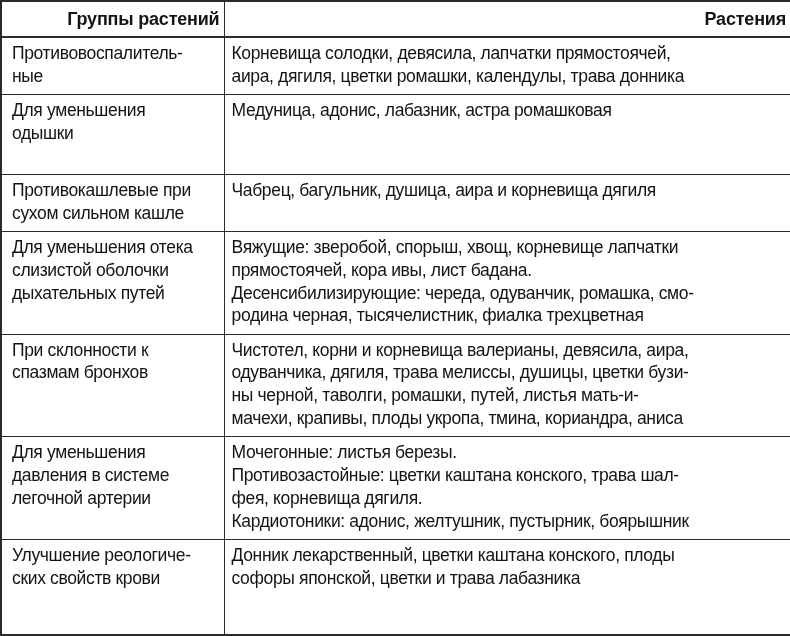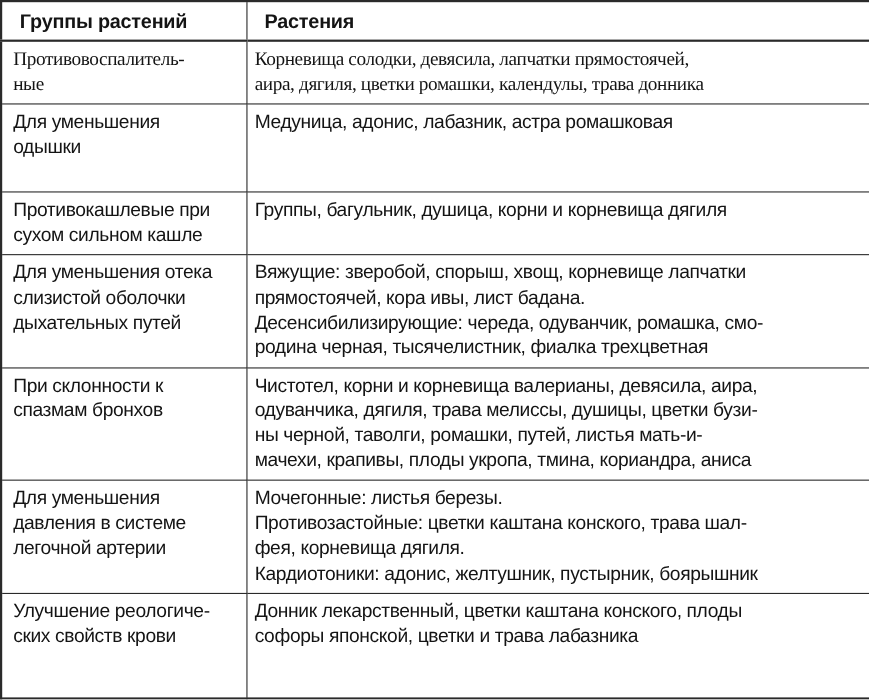--- a/index.html
+++ b/index.html
@@ -30,40 +30,40 @@
     border: 1px solid #2a2a2a;
     box-sizing: border-box;
   }
   
   table.plants { border: 2px solid #2a2a2a; }
   table.plants thead th { border-bottom: 2px solid #2a2a2a; }
 
   table.plants thead th {
     font-size: 18px;
     font-weight: 700;
-    text-align: left;
+    text-align: right;
     vertical-align: middle;
-    padding: 4px 16px;
+    padding: 4px 4px;
     letter-spacing: -0.2px;
     white-space: nowrap;
   }
   table.plants tbody td {
     font-size: 17.5px;
     line-height: 1.3;
     vertical-align: top;
     text-align: left;
     padding: 4px 6px 6px 10px;
     letter-spacing: -0.35px;
     white-space: pre-line;
   }
   table.plants tbody td.plants-cell { padding-left: 7px; }
 
   
   table.plants thead tr          { height: 36px; }
-  table.plants tbody tr:nth-child(1) { height: 52px; font-family: Liberation Serif, serif; }
+  table.plants tbody tr:nth-child(1) { height: 52px; }
   table.plants tbody tr:nth-child(2) { height: 80px; }
   table.plants tbody tr:nth-child(3) { height: 56px; }
   table.plants tbody tr:nth-child(4) { height: 56px; }
   table.plants tbody tr:nth-child(5) { height: 102px; margin-top: 44px; }
   table.plants tbody tr:nth-child(6) { height: 101px; margin-top: 39px; }
   table.plants tbody tr:nth-child(7) { height: 95px; }
   table.plants tbody tr:nth-child(8) { height: 58px; }
 </style>
 </head>
 <body>
@@ -88,21 +88,21 @@
 аира, дягиля, цветки ромашки, календулы, трава донника</td>
       </tr>
       <tr>
         <td class="group-cell">Для уменьшения
 одышки</td>
         <td class="plants-cell">Медуница, адонис, лабазник, астра ромашковая</td>
       </tr>
       <tr>
         <td class="group-cell">Противокашлевые при
 сухом сильном кашле</td>
-        <td class="plants-cell">Группы, багульник, душица, корни и корневища дягиля</td>
+        <td class="plants-cell">Чабрец, багульник, душица, аира и корневища дягиля</td>
       </tr>
       <tr>
         <td class="group-cell">Для уменьшения отека
 слизистой оболочки
 дыхательных путей</td>
         <td class="plants-cell">Вяжущие: зверобой, спорыш, хвощ, корневище лапчатки
 прямостоячей, кора ивы, лист бадана.
 Десенсибилизирующие: череда, одуванчик, ромашка, смо-
 родина черная, тысячелистник, фиалка трехцветная</td>
       </tr>

